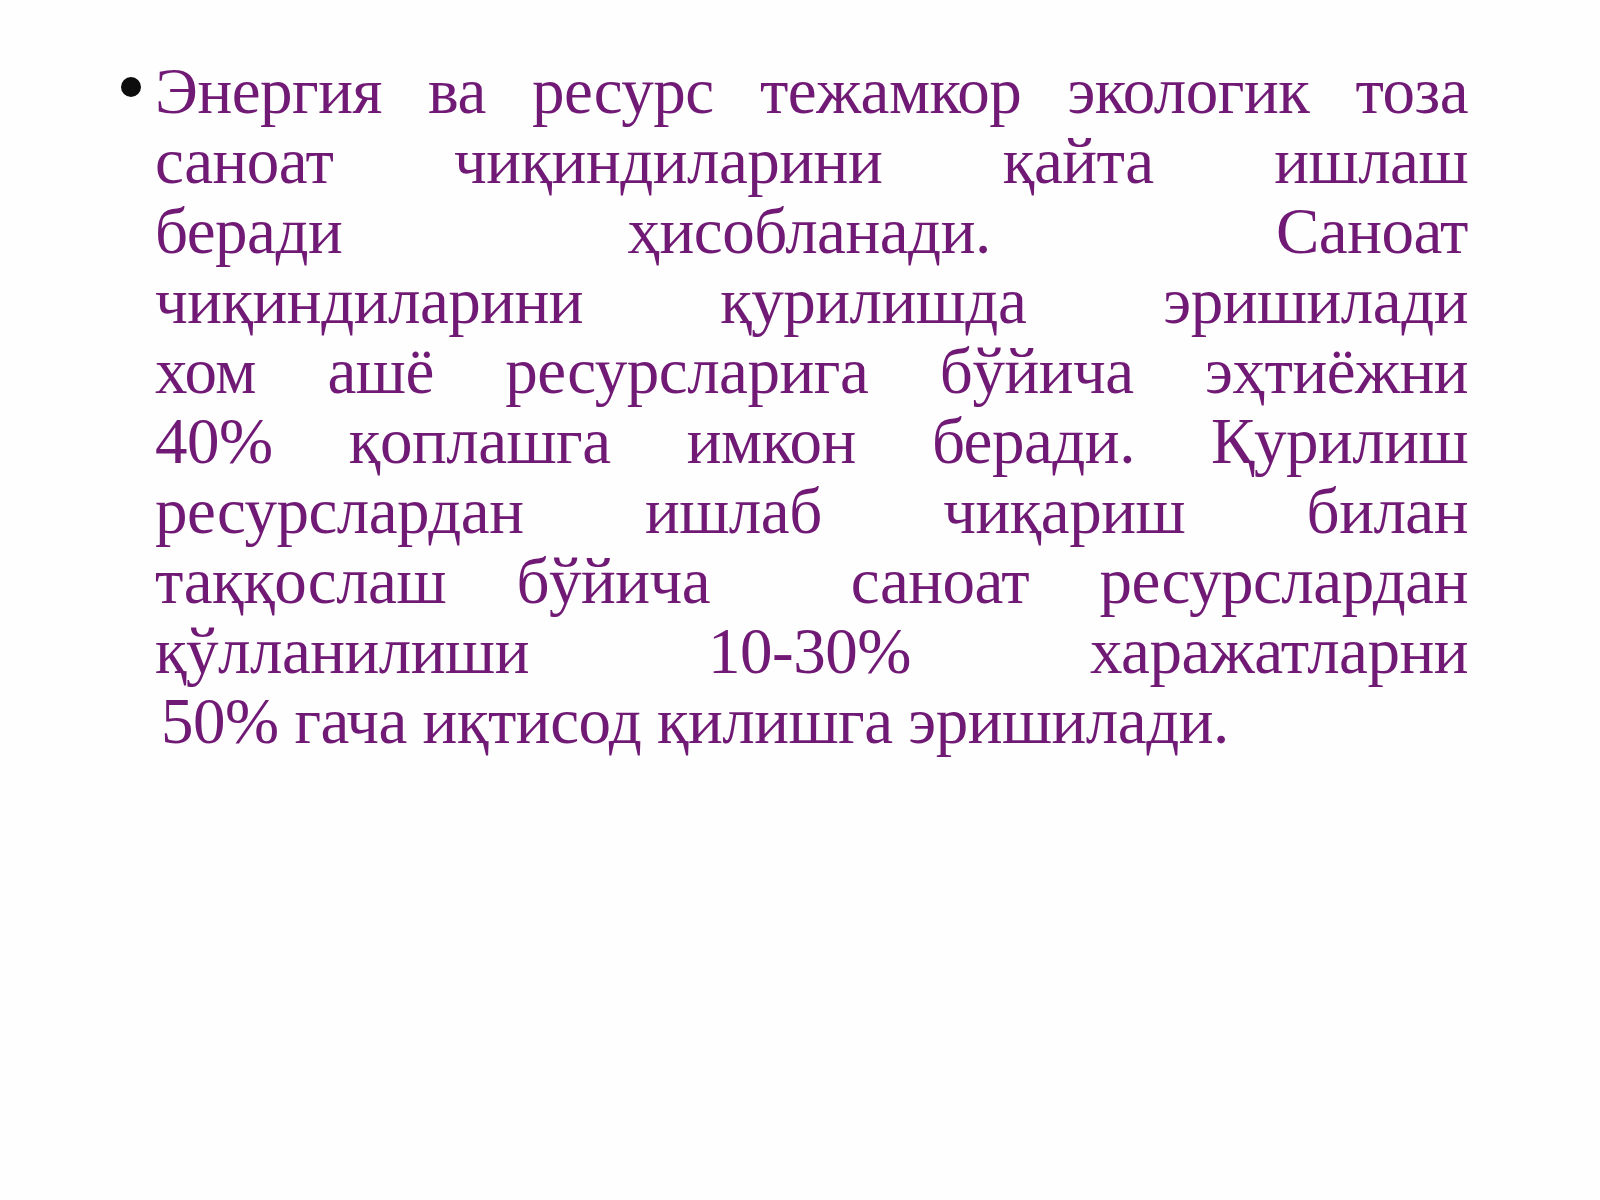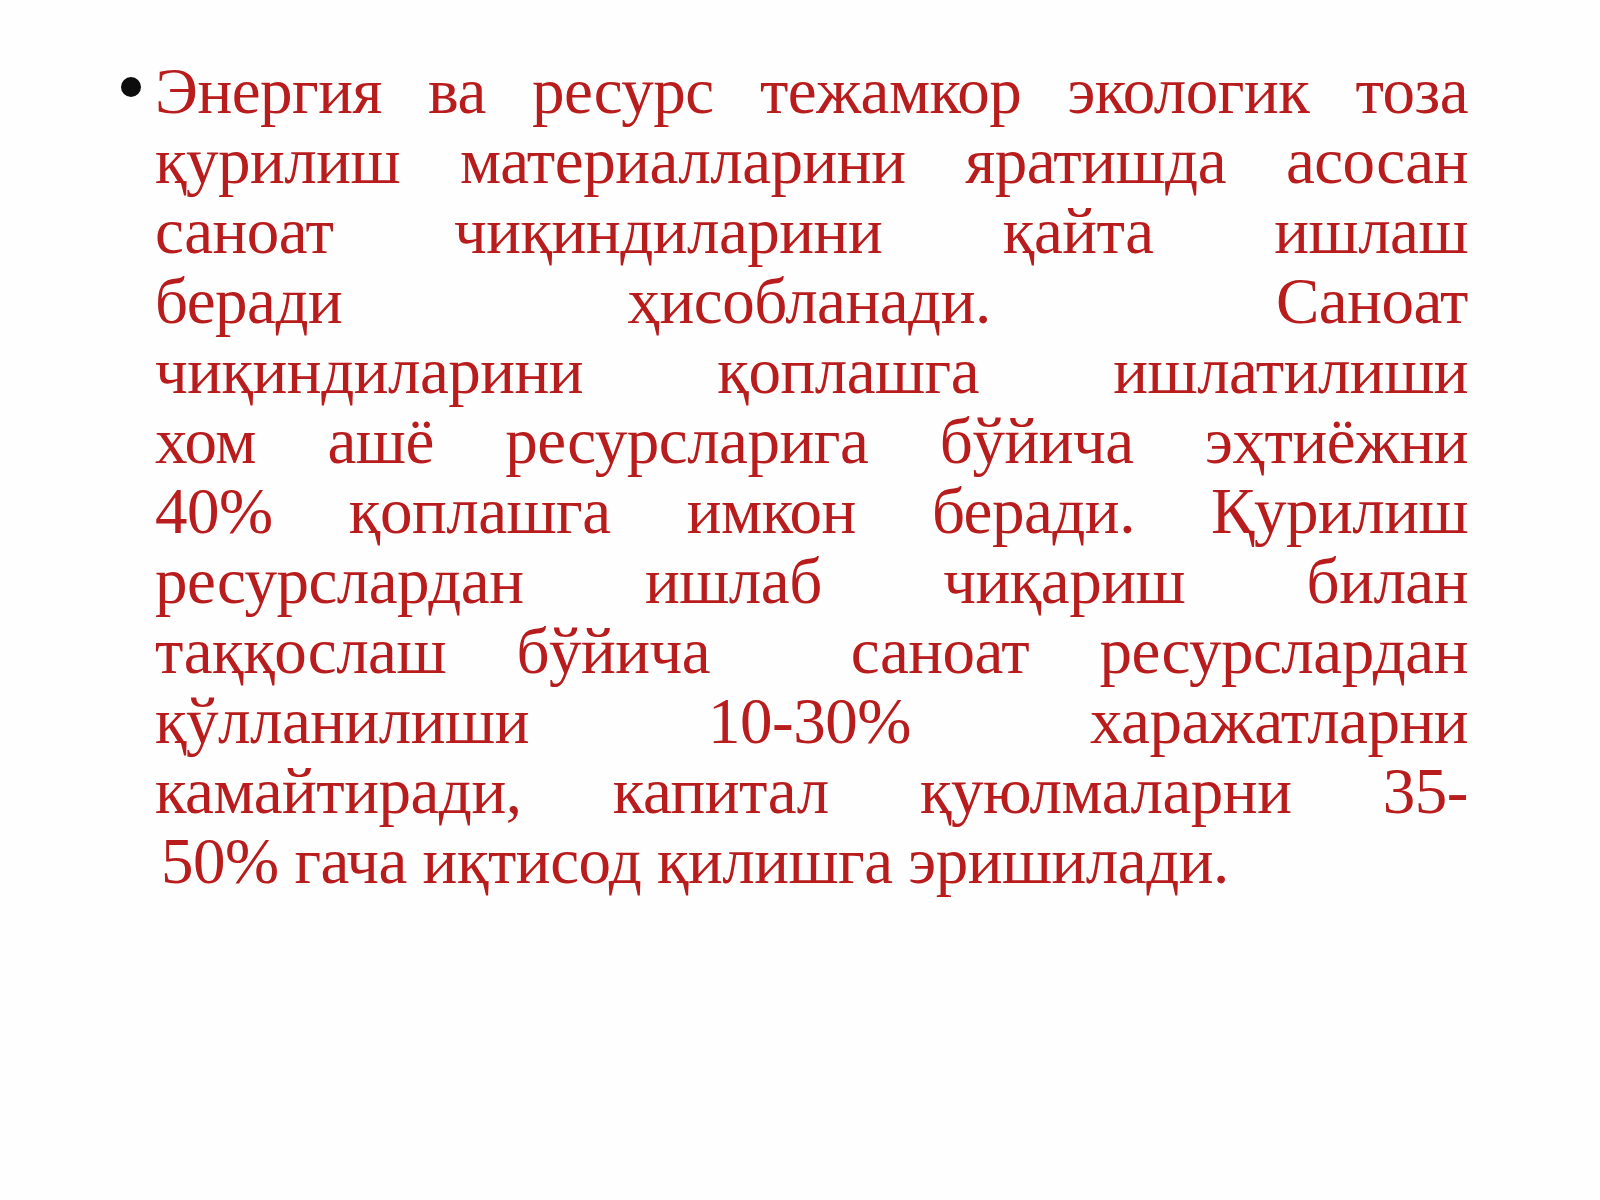--- a/index.html
+++ b/index.html
@@ -7,21 +7,21 @@
     padding: 0;
     width: 1600px;
     height: 1200px;
     background: #ffffff;
   }
   .slide {
     position: relative;
     width: 1600px;
     height: 1200px;
     background: #fefefe;
-    color: #b91c1c;
+    color: #701a75;
     font-family: "Liberation Serif", "DejaVu Serif", serif;
     overflow: hidden;
   }
   .bullet-dot {
     position: absolute;
     left: 121px;
     top: 77px;
     width: 20px;
     height: 20px;
     border-radius: 50%;
@@ -48,25 +48,23 @@
     -moz-text-align-last: left;
   }
 </style>
 </head>
 <body>
 
 <div class="slide">
   <div class="bullet-dot"></div>
   <div class="para">
     <div class="line">Энергия ва ресурс тежамкор экологик тоза</div>
-    <div class="line">қурилиш материалларини яратишда асосан</div>
     <div class="line">саноат чиқиндиларини қайта ишлаш</div>
     <div class="line">беради ҳисобланади. Саноат</div>
-    <div class="line">чиқиндиларини қоплашга ишлатилиши</div>
+    <div class="line">чиқиндиларини қурилишда эришилади</div>
     <div class="line">хом ашё ресурсларига бўйича эҳтиёжни</div>
     <div class="line">40% қоплашга имкон беради. Қурилиш</div>
     <div class="line">ресурслардан ишлаб чиқариш билан</div>
     <div class="line">таққослаш бўйича  саноат ресурслардан</div>
     <div class="line">қўлланилиши 10-30% харажатларни</div>
-    <div class="line">камайтиради, капитал қуюлмаларни 35-</div>
     <div class="line last">50% гача иқтисод қилишга эришилади.</div>
   </div>
 </div>
 
 </body></html>

